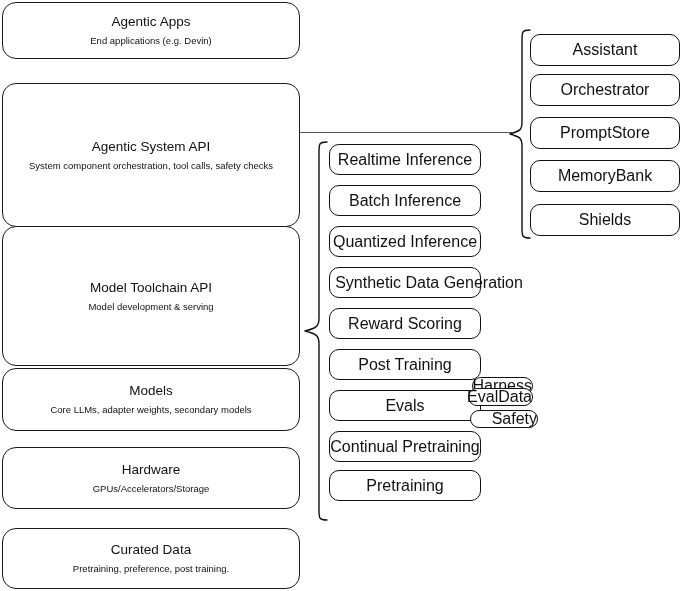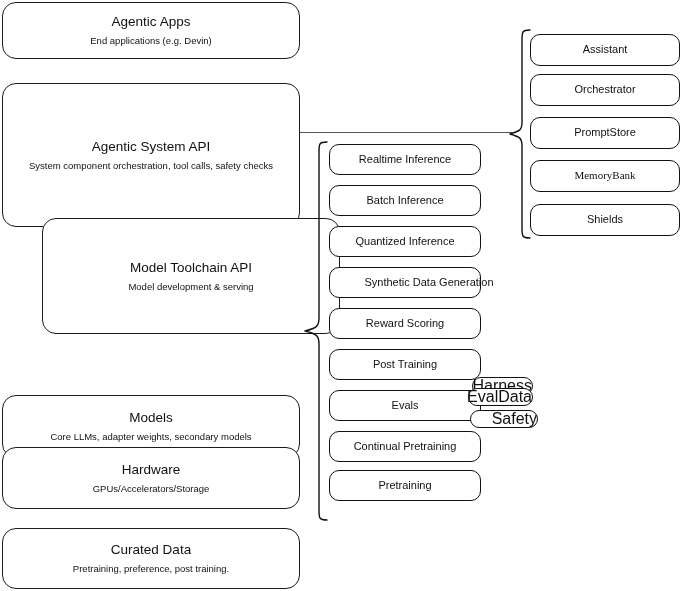--- a/index.html
+++ b/index.html
@@ -44,21 +44,21 @@
 
   
   .left-box .title{font-size:13.5px;}
   .left-box .sub{font-size:9.5px;}
 
   
   .item-box{
     border-radius:10px;
     border:1.5px solid #111;
   }
-  .item-box .title{font-size:11px;}
+  .item-box .title{font-size:16px;}
 
   
   .capsule{
     position:absolute;
     box-sizing:border-box;
     border:1.4px solid #111;
     border-radius:999px;
     background:#ffffff;
     display:flex;
     align-items:center;
@@ -99,26 +99,26 @@
   <div class="rbox left-box" style="left:2px; top:2px; width:298px; height:57px;">
     <div class="title">Agentic Apps</div>
     <div class="sub">End applications (e.g. Devin)</div>
   </div>
 
   <div class="rbox left-box" style="left:2px; top:83px; width:298px; height:144px;">
     <div class="title">Agentic System API</div>
     <div class="sub">System component orchestration, tool calls, safety checks</div>
   </div>
 
-  <div class="rbox left-box" style="left:2px; top:218px; width:298px; height:116px;margin-left:40px;">
+  <div class="rbox left-box" style="left:2px; top:226px; width:298px; height:140px;">
     <div class="title">Model Toolchain API</div>
     <div class="sub">Model development &amp; serving</div>
   </div>
 
-  <div class="rbox left-box" style="left:2px; top:368px; width:298px; height:63px;margin-top:27px;">
+  <div class="rbox left-box" style="left:2px; top:368px; width:298px; height:63px;">
     <div class="title">Models</div>
     <div class="sub">Core LLMs, adapter weights, secondary models</div>
   </div>
 
   <div class="rbox left-box" style="left:2px; top:447px; width:298px; height:62px;">
     <div class="title">Hardware</div>
     <div class="sub">GPUs/Accelerators/Storage</div>
   </div>
 
   <div class="rbox left-box" style="left:2px; top:528px; width:298px; height:61px;">
@@ -188,20 +188,20 @@
 
   <div class="rbox item-box" style="left:530px; top:34px; width:150px; height:32px;">
     <div class="title">Assistant</div>
   </div>
   <div class="rbox item-box" style="left:530px; top:74px; width:150px; height:32px;">
     <div class="title">Orchestrator</div>
   </div>
   <div class="rbox item-box" style="left:530px; top:117px; width:150px; height:32px;">
     <div class="title">PromptStore</div>
   </div>
-  <div class="rbox item-box" style="left:530px; top:160px; width:150px; height:32px;font-family:Liberation Serif, serif;">
+  <div class="rbox item-box" style="left:530px; top:160px; width:150px; height:32px;">
     <div class="title">MemoryBank</div>
   </div>
   <div class="rbox item-box" style="left:530px; top:204px; width:150px; height:32px;">
     <div class="title">Shields</div>
   </div>
 
 </div>
 
 </body></html>

